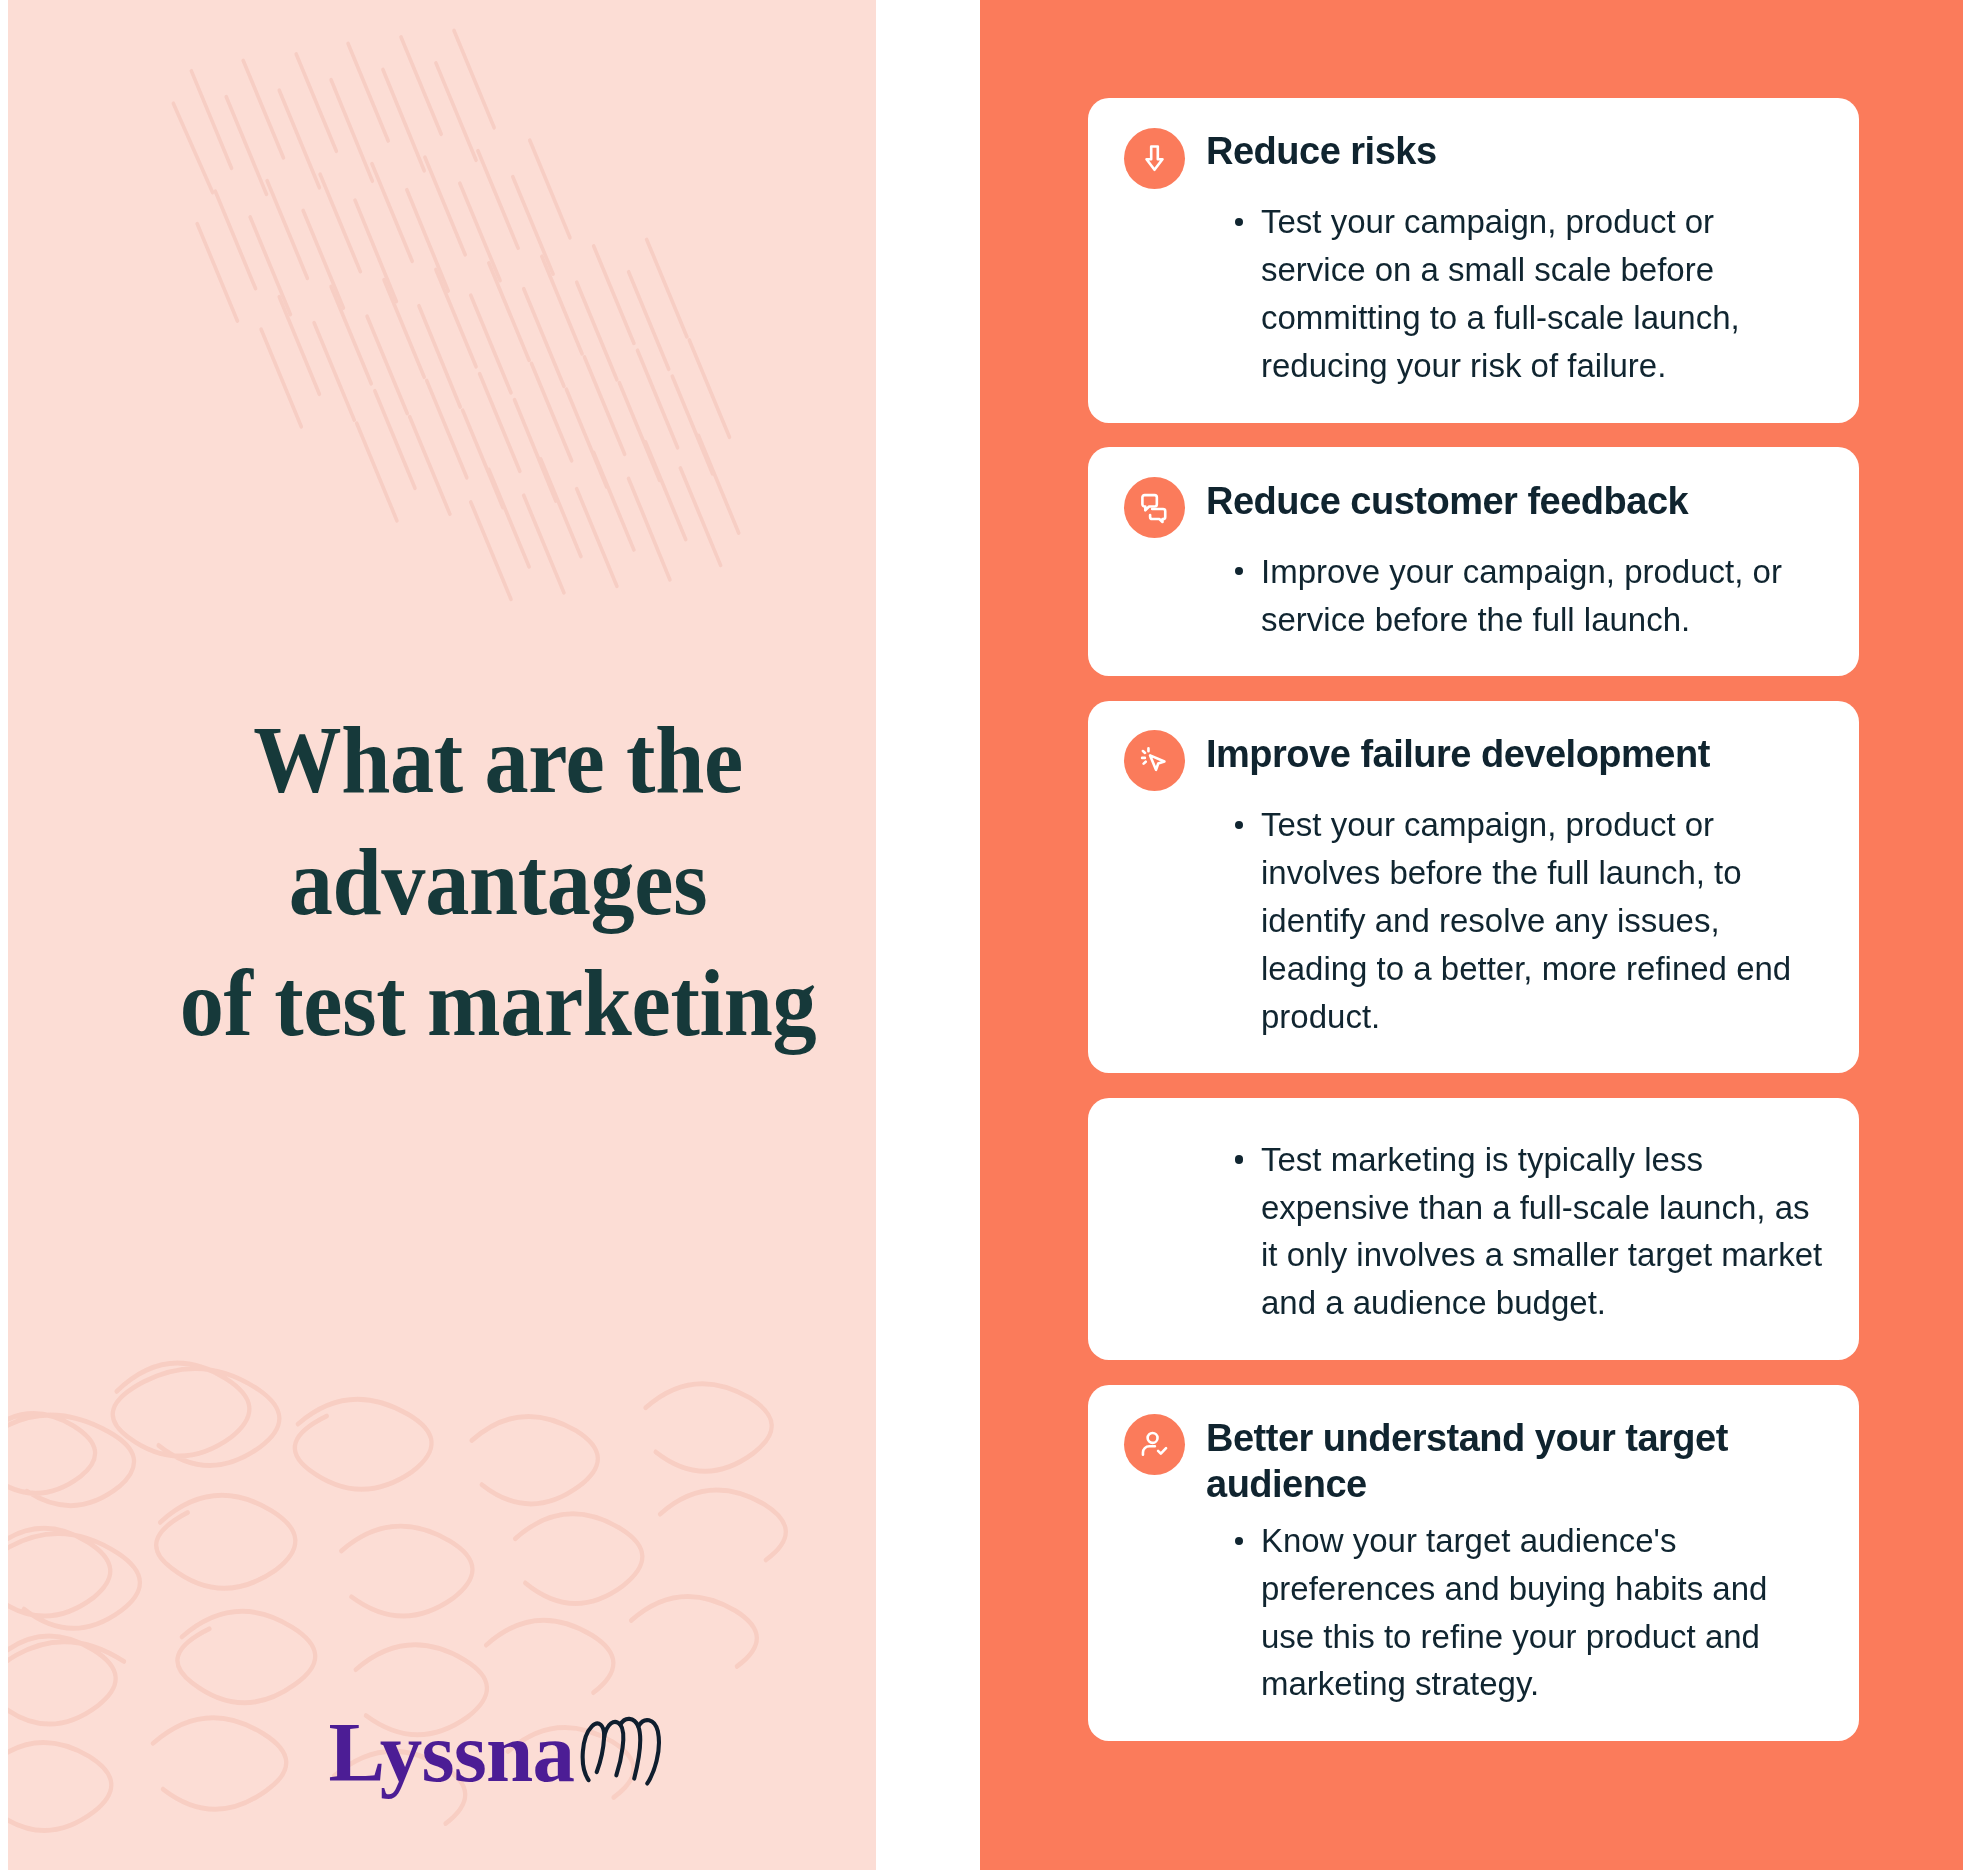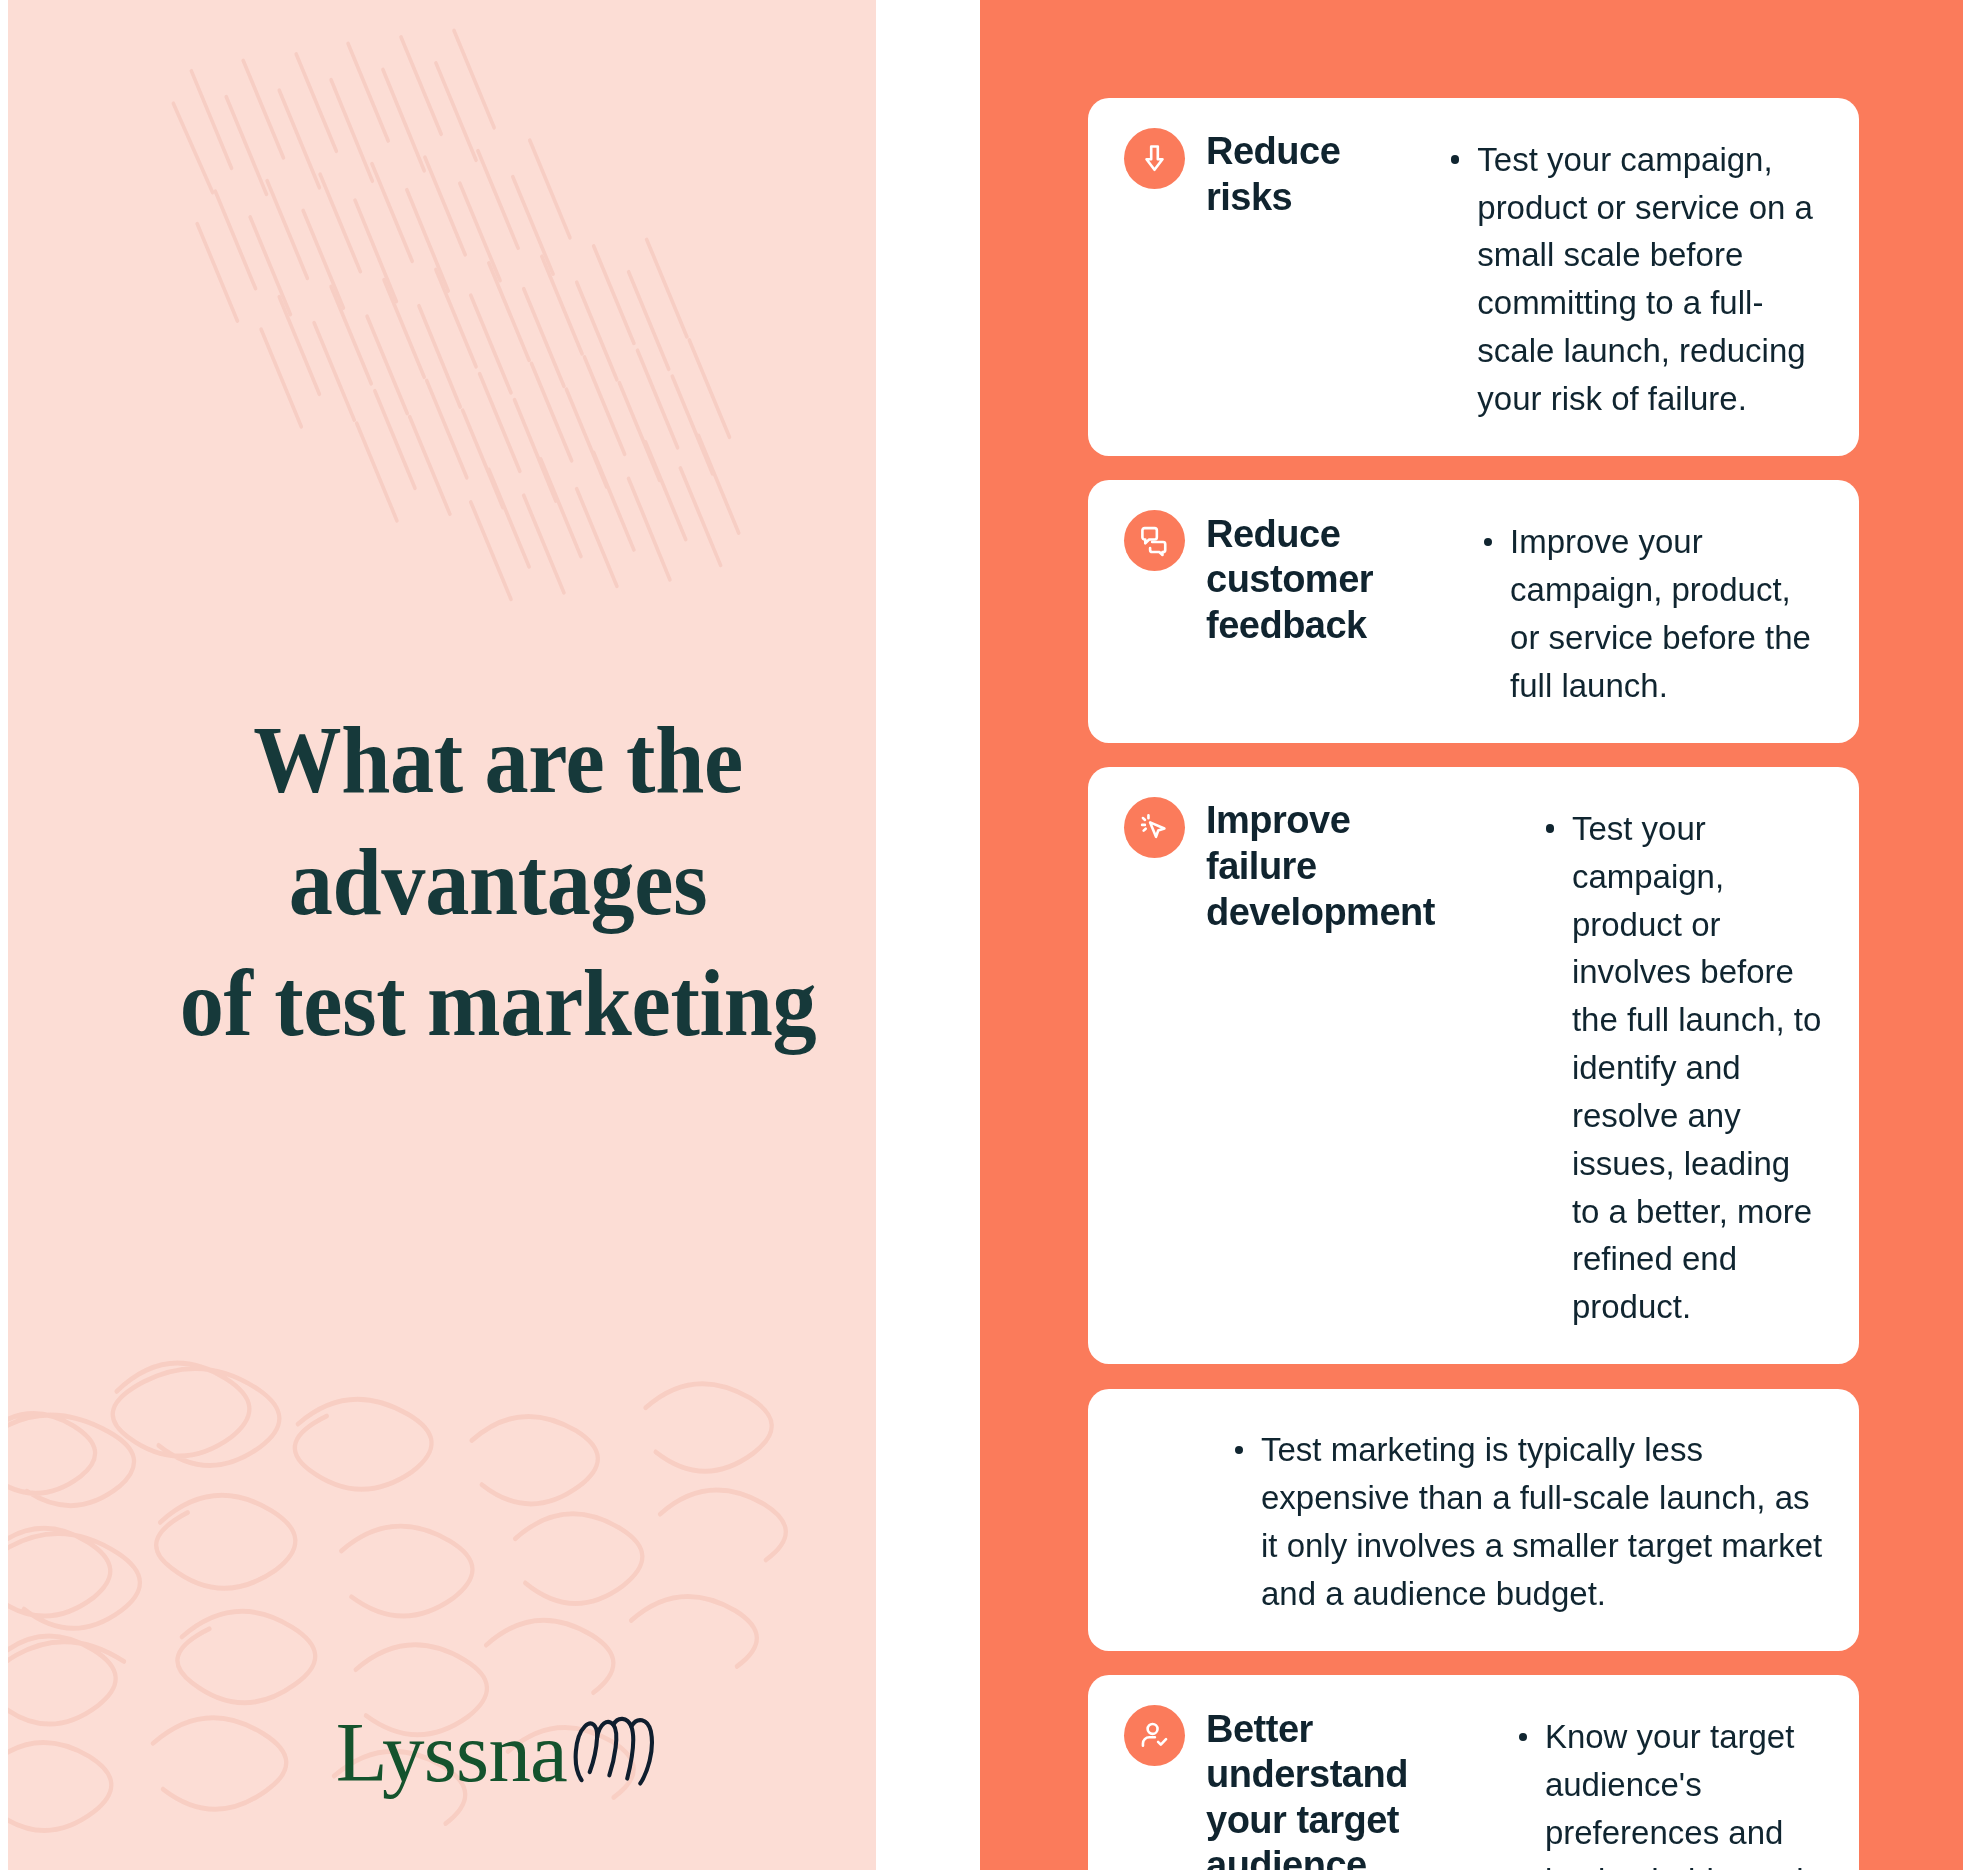--- a/index.html
+++ b/index.html
@@ -54,24 +54,24 @@
     left: 0;
     top: 1710px;
     width: 980px;
     display: flex;
     align-items: center;
     justify-content: center;
     gap: 3.3px;
   }
   .logo-text {
     font-family: "Liberation Serif", serif;
-    font-weight: 400;
+    font-weight: 700;
     font-size: 85px;
     line-height: 1;
-    color: #14532d;
+    color: #4c1d95;
     letter-spacing: -0.8px;
   }
   .logo-mark { display: block; }
 
   
   .right-panel {
     position: absolute;
     left: 980px; top: 0;
     width: 984px;
     height: 1871px;
@@ -87,21 +87,21 @@
     flex-direction: column;
     gap: 24.5px;
   }
 
   .card {
     background: #FFFFFF;
     border-radius: 21px;
     padding: 28px 36px 33px 36px;
     box-sizing: border-box;
     display: flex;
-    flex-direction: row;
+    flex-direction: column;
   }
 
   .card-head {
     display: flex;
     align-items: flex-start;
     gap: 21px;
   }
   .icon-circle {
     flex: 0 0 auto;
     width: 61px;

